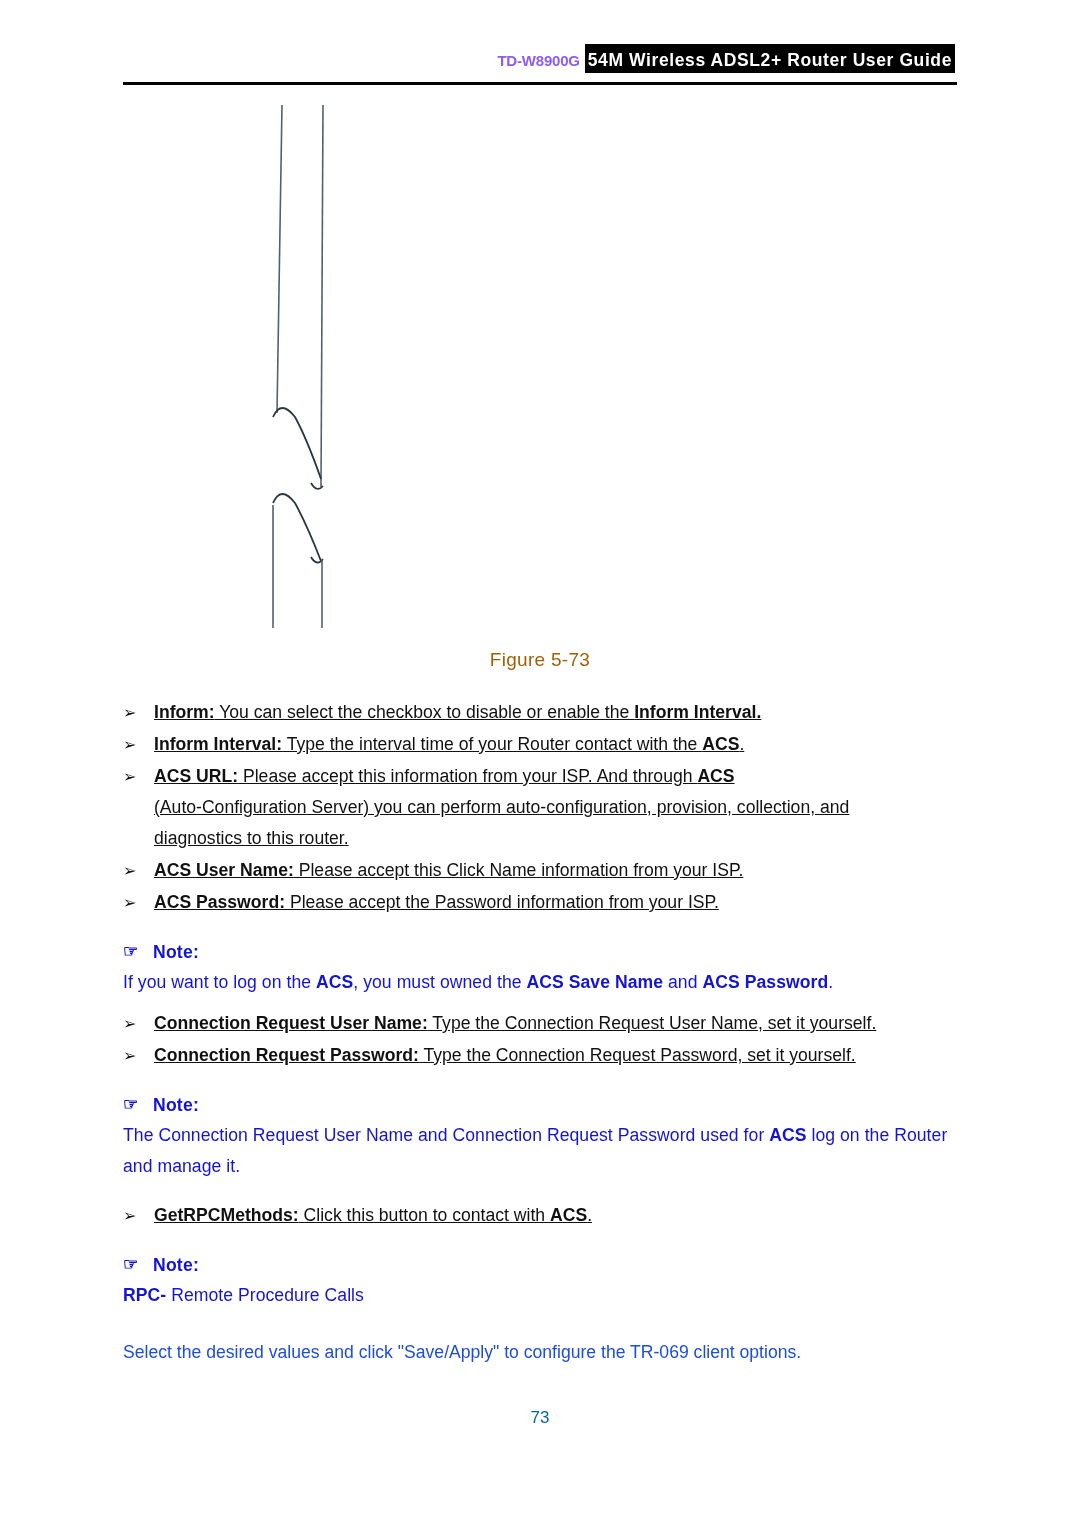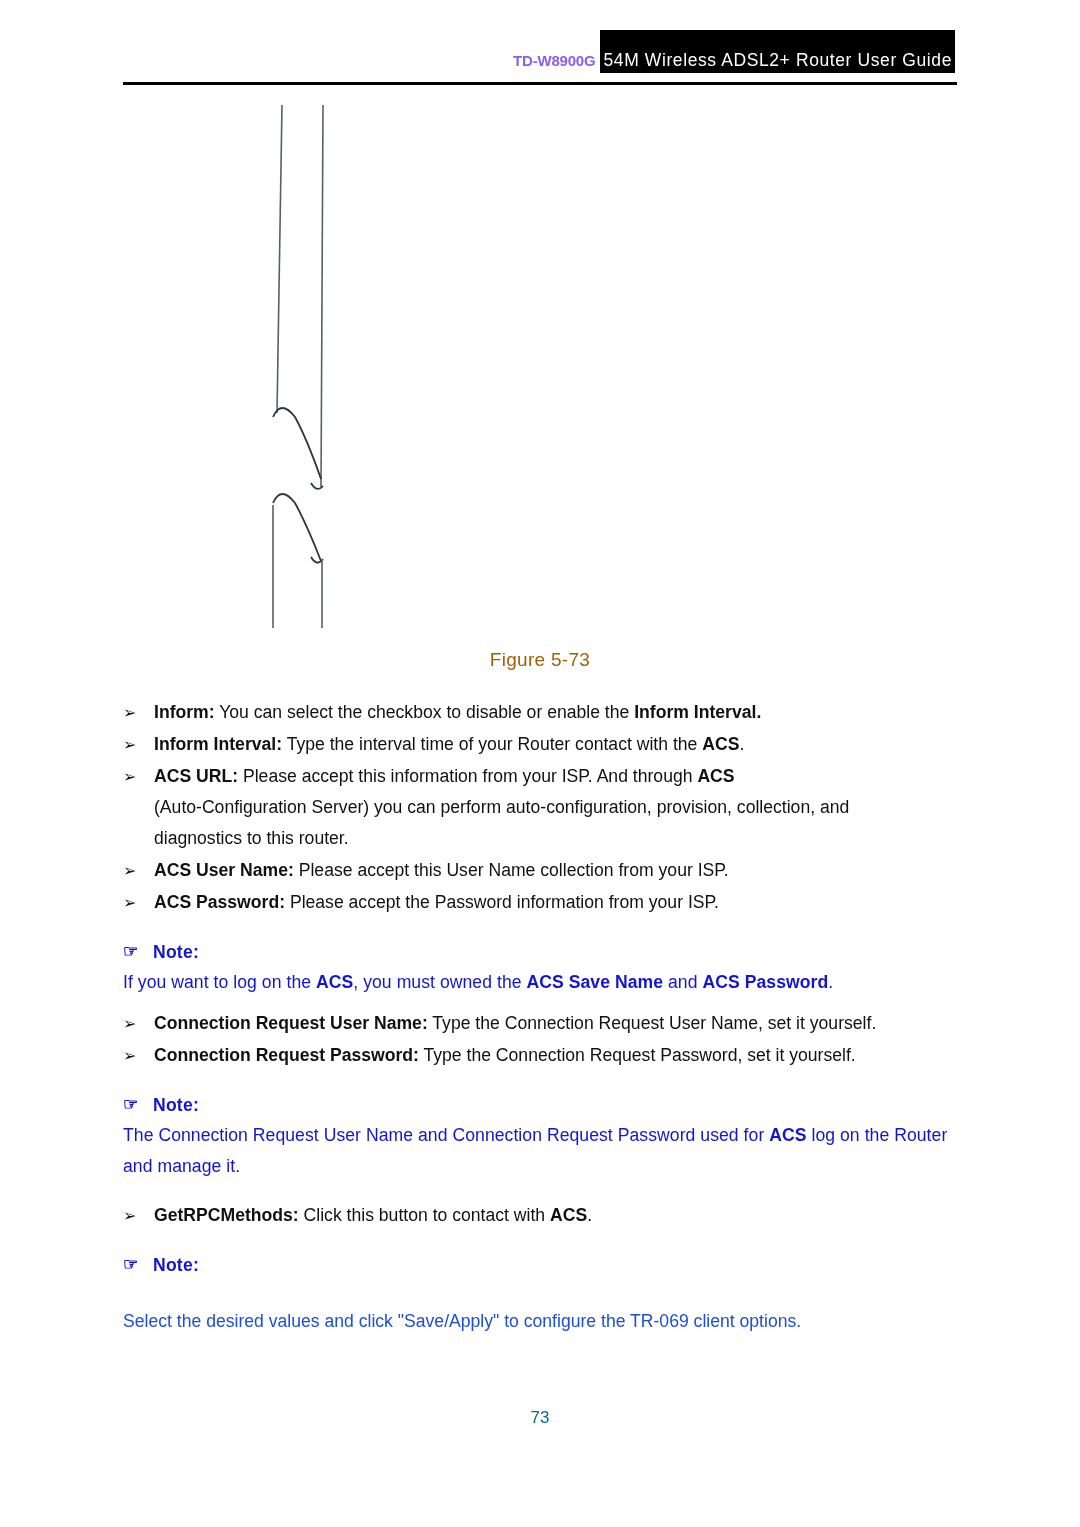--- a/index.html
+++ b/index.html
@@ -36,24 +36,24 @@
   }
   .header-model {
     font-size: 15px;
     font-weight: bold;
     letter-spacing: -0.2px;
     color: #8b5cf6;
     vertical-align: baseline;
   }
   .header-title {
     font-size: 17.5px;
-    font-weight: normal;
+    font-weight: bold;
     color: #ffffff;
     background: #000000;
-    padding: 20px 3px 3px 3px;
+    padding: 6px 3px 3px 3px;
     letter-spacing: 0.6px;
     margin-left: 5px;
   }
   .header-rule {
     position: absolute;
     left: 123px;
     top: 82px;
     width: 834px;
     height: 0;
     border-top: 3px solid #000000;
@@ -101,20 +101,21 @@
   .bullet-glyph {
     flex: 0 0 auto;
     width: 31px;
     font-size: 16px;
     line-height: 31px;
     color: #111111;
     text-align: left;
   }
   .bullet-text {
     flex: 1 1 auto;
+    text-decoration: underline;
   }
   .bullet-text.justify {
     text-align: justify;
     text-justify: inter-word;
   }
   .bullet-text.justify > .lastline {
     text-align: left;
   }
   b, strong { font-weight: bold; }
 
@@ -214,21 +215,21 @@
       <span class="bullet-glyph">➢</span>
       <span class="bullet-text justify">
         <div><b>ACS  URL:</b><span>  Please  accept  this  information  from  your  ISP.  And  through  </span><b>ACS</b></div>
         <div>(Auto-Configuration  Server)  you  can  perform  auto-configuration,  provision,  collection,  and</div>
         <div class="lastline">diagnostics to this router.</div>
       </span>
     </div>
 
     <div class="bullet-row">
       <span class="bullet-glyph">➢</span>
-      <span class="bullet-text"><b>ACS User Name:</b><span> Please accept this User Name collection from your ISP.</span></span>
+      <span class="bullet-text"><b>ACS User Name:</b><span> Please accept this Click Name information from your ISP.</span></span>
     </div>
 
     <div class="bullet-row">
       <span class="bullet-glyph">➢</span>
       <span class="bullet-text"><b>ACS Password:</b><span> Please accept the Password information from your ISP.</span></span>
     </div>
 
     <div class="spacer-md"></div>
 
     <div class="note-block">
@@ -268,20 +269,21 @@
       <span class="bullet-text"><b>GetRPCMethods:</b><span> Click this button to contact with </span><b>ACS</b><span>.</span></span>
     </div>
 
     <div class="spacer-md"></div>
 
     <div class="note-block">
       <div class="note-head">
         <span class="note-hand">☞</span>
         <span>Note:</span>
       </div>
+      <div class="note-body"><b>RPC-</b><span> Remote Procedure Calls</span></div>
     </div>
 
     <div class="spacer-lg"></div>
 
     <div class="plain-para">Select the desired values and click "Save/Apply" to configure the TR-069 client options.</div>
 
   </div>
 
   <div class="footer">
     <span>73</span>

